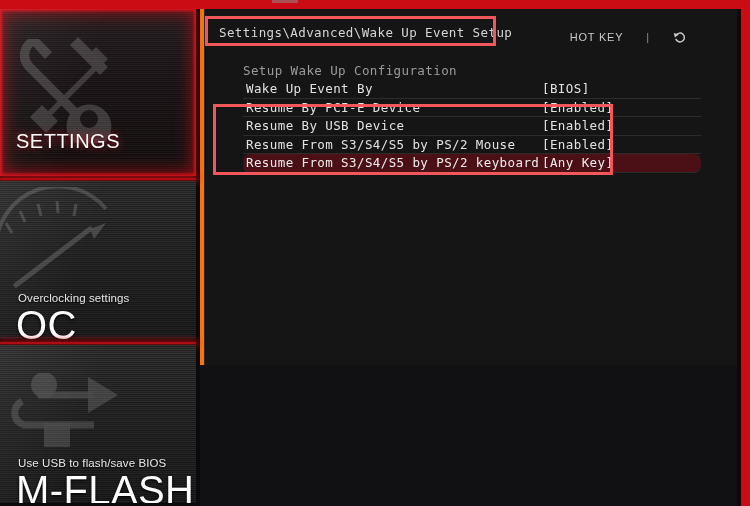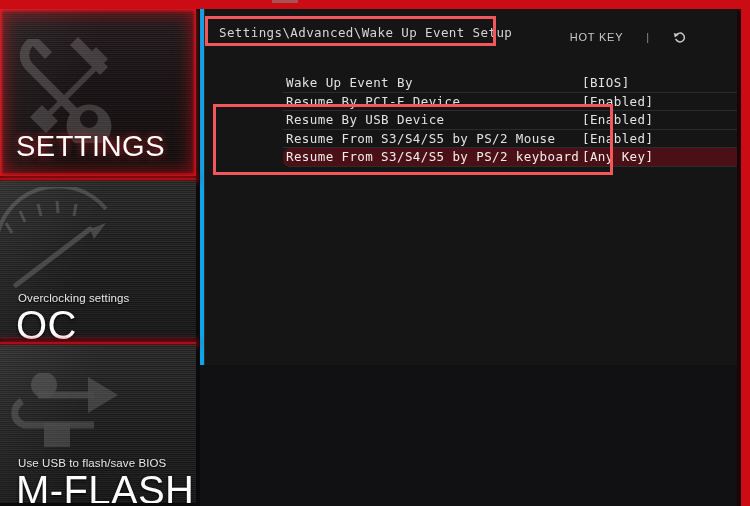--- a/index.html
+++ b/index.html
@@ -128,32 +128,32 @@
     color: #fdfdfd;
     font-family: "Liberation Sans", sans-serif;
     letter-spacing: .4px;
     text-shadow: 0 1px 3px #000;
   }
   .panel-title.big {
     font-size: 40px;
     font-weight: 400;
   }
   .panel-title.settings-title {
-    font-size: 29px;
+    font-size: 20px;
     letter-spacing: .5px;
     text-shadow: 0 0 7px rgba(230,40,46,0.85), 0 1px 3px #000;
   }
 
   
   .content {
     position: absolute;
     left: 200px; top: 9px;
     width: 541px;
     height: 356px;
-    background: #0ea5e9;
+    background: #f97316;
     z-index: 5;
   }
   .content-inner {
     position: absolute;
     left: 4px; top: 0;
     right: 0; bottom: 0;
     background: #151516;
     border-left: 1px solid #2a2a2b;
   }
 
@@ -184,23 +184,22 @@
     position: absolute;
     left: 38px; top: 54px;
     color: #9b9b9b;
     font-size: 12.5px;
     letter-spacing: .4px;
   }
 
   .rows {
     position: absolute;
     left: 38px;
-    top: 65px;
+    top: 71px;
     width: 458px;
-    margin-left: 40px;
   }
   .row {
     position: relative;
     height: 17.5px;
     border-bottom: 1px solid #2c2c2d;
     display: flex;
     align-items: center;
   }
   .row.selected { background: #4b1016; border-radius: 7px; }
   .row .label {
@@ -312,20 +311,21 @@
         <span>HOT KEY</span>
         <span class="sep">|</span>
         <span class="undo-icon">
           <svg width="14" height="14" viewBox="0 0 14 14">
             <path d="M3.2 5.2 A4.4 4.4 0 1 1 3.0 9.4" fill="none" stroke="#c9c9c9" stroke-width="1.5" stroke-linecap="round"></path>
             <polygon points="0.8,3.0 6.0,4.6 1.8,7.6" fill="#c9c9c9"></polygon>
           </svg>
         </span>
       </div>
 
+      <div class="section-head">Setup Wake Up Configuration</div>
 
       <div class="rows">
 
         <div class="row">
           <span class="label">Wake Up Event By</span>
           <span class="value">[BIOS]</span>
         </div>
 
 
         <div class="row">

